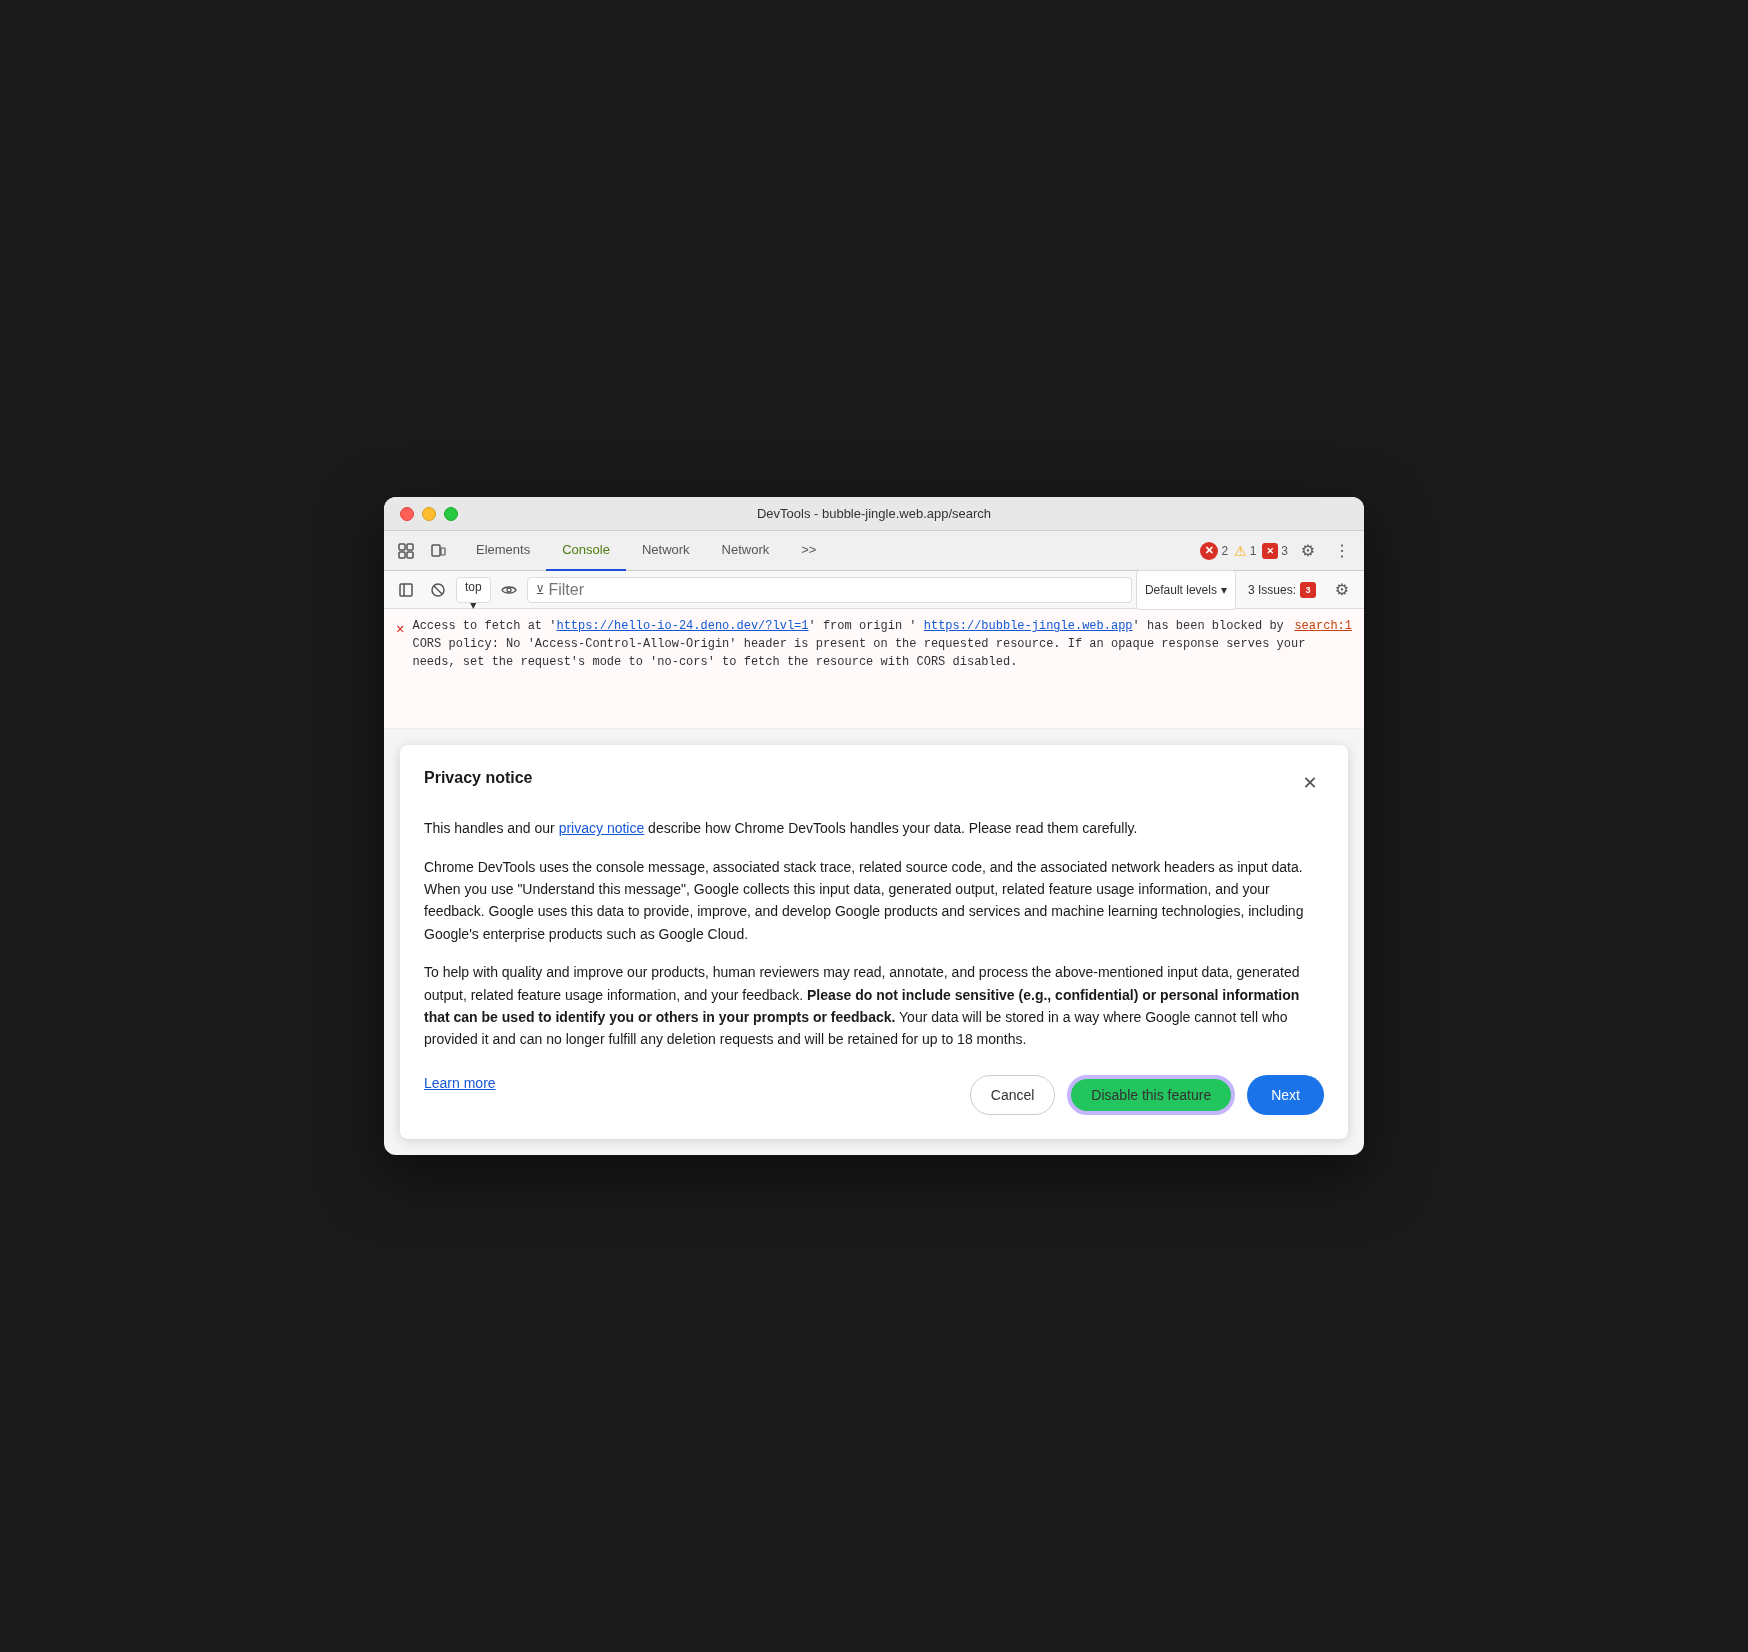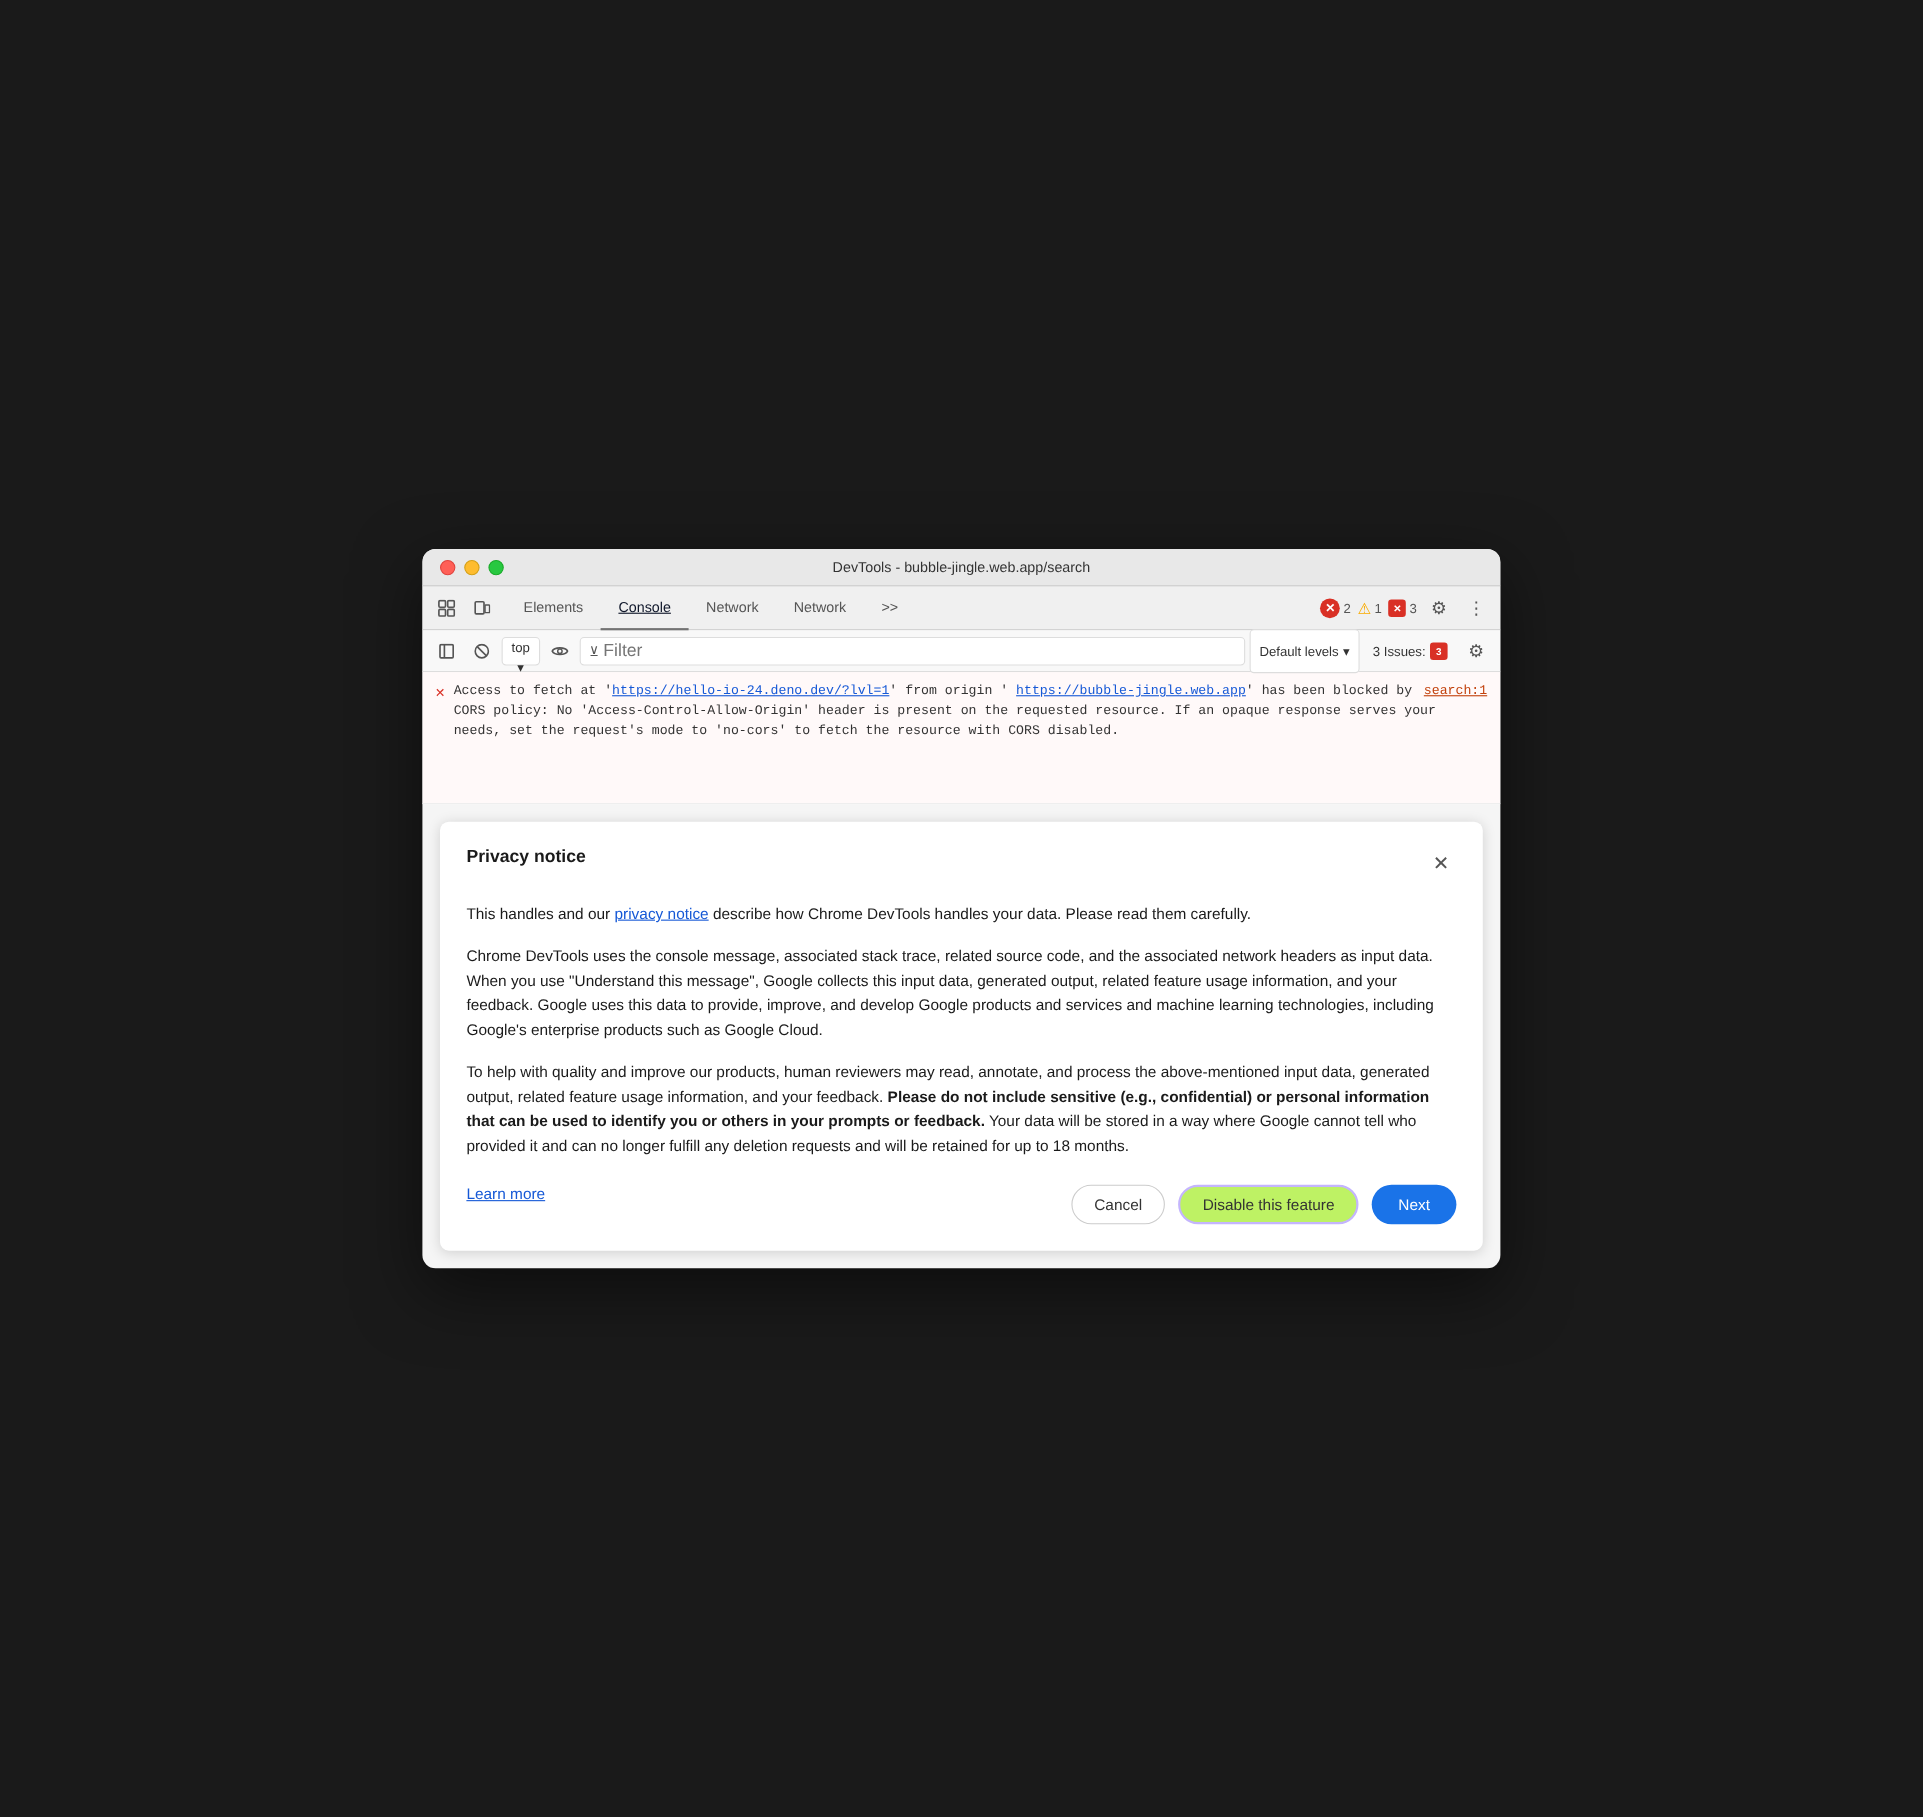--- a/index.html
+++ b/index.html
@@ -93,23 +93,22 @@
       display: flex;
       align-items: center;
       font-size: 13px;
       color: #555;
       cursor: pointer;
       border-bottom: 2px solid transparent;
       white-space: nowrap;
     }
 
     .devtools-tab.active {
-      color: #0f172a;
-      border-bottom: 2px solid #737373;
-      text-decoration: underline;
+      color: #4d7c0f;
+      border-bottom: 2px solid #1d4ed8;
     }
 
     .tab-spacer { flex: 1; }
 
     .tab-right-icons {
       display: flex;
       align-items: center;
       gap: 6px;
     }
 
@@ -354,23 +353,23 @@
       border: 1px solid #ccc;
       border-radius: 20px;
       background: white;
       font-size: 14px;
       color: #333;
       cursor: pointer;
     }
 
     .btn-disable {
       padding: 8px 20px;
-      border: 2px solid #c4b5fd;
+      border: 4px solid #c4b5fd;
       border-radius: 20px;
-      background: #bef264;
+      background: #22c55e;
       font-size: 14px;
       color: #333;
       cursor: pointer;
     }
 
     .btn-next {
       padding: 8px 24px;
       border: none;
       border-radius: 20px;
       background: #1a73e8;

